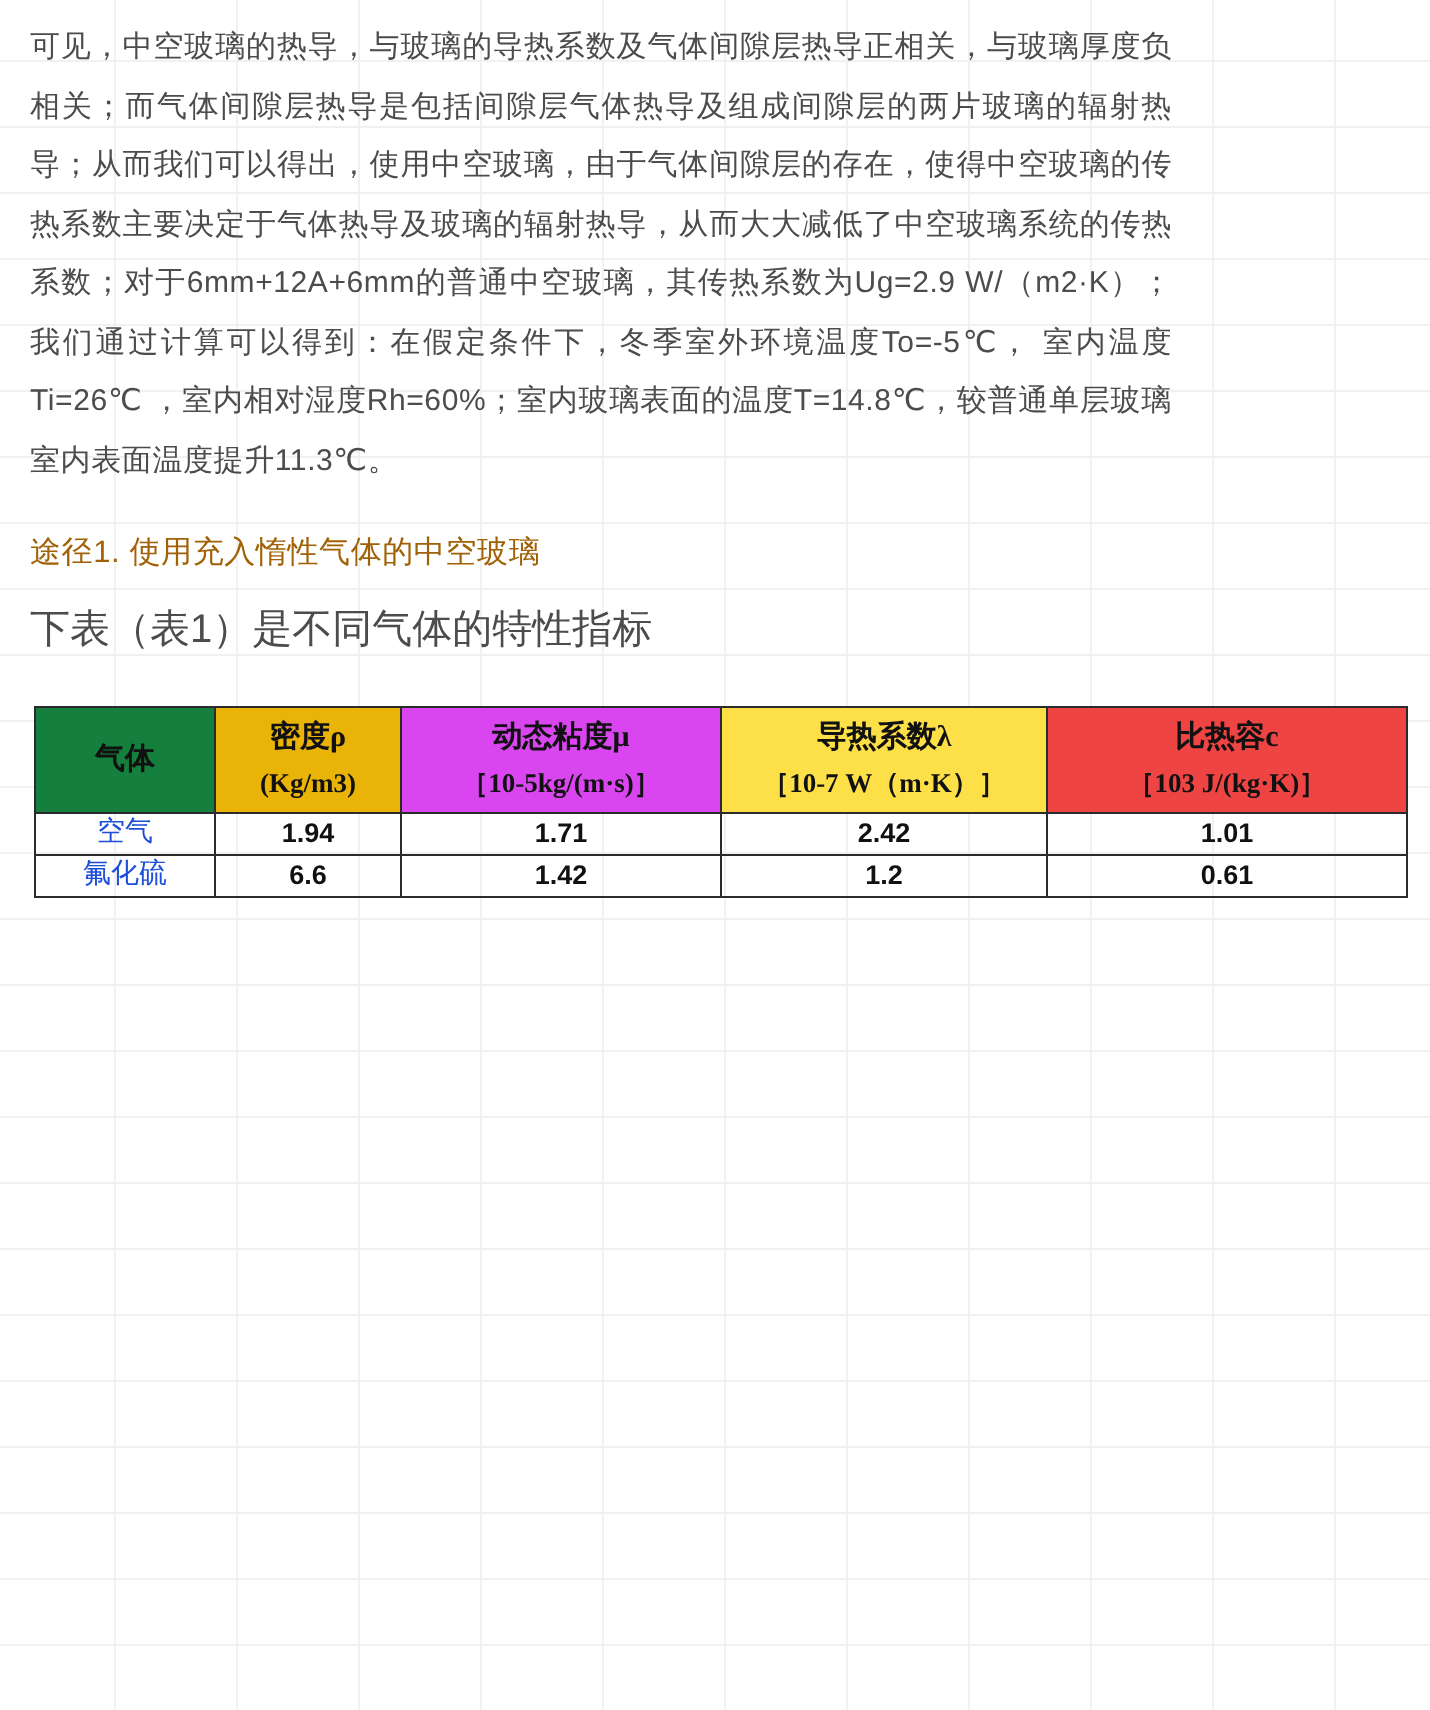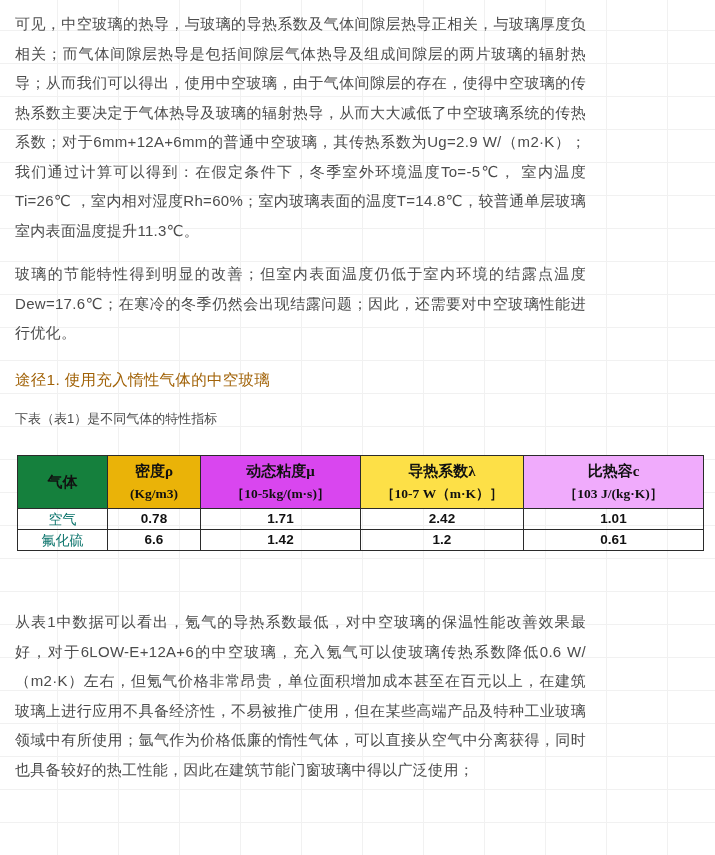--- a/index.html
+++ b/index.html
@@ -33,21 +33,21 @@
   .heading {
     margin: 21px 0 13px 0;
     font-size: 15.5px;
     font-weight: 400;
     line-height: 22px;
     color: #a16207;
     letter-spacing: 0.3px;
   }
   .table-intro {
     margin: 0 0 22px 0;
-    font-size: 13px;
+    font-size: 20px;
     line-height: 29.5px;
     color: #4c4c4c;
   }
   table.gas-table {
     width: 686px;
     margin: 0 0 56px 2px;
     border-collapse: collapse;
     table-layout: fixed;
   }
   table.gas-table th,
@@ -62,42 +62,41 @@
     height: 53px;
     font-family: "Liberation Serif", "DejaVu Serif", serif;
     font-weight: 700;
     color: #111111;
   }
   th.col-head .h-name { display: block; font-size: 15px; line-height: 24px; }
   th.col-head .h-unit { display: block; font-size: 13.5px; line-height: 22px; }
   th.col-head .h-unit:empty { display: none; }
   td.gas-name {
     height: 21px;
-    font-family: Liberation Sans, sans-serif;
+    font-family: Liberation Mono, monospace;
     font-size: 14px;
-    color: #0f766e;
+    color: #1d4ed8;
     line-height: 18px;
   }
   td.num {
     height: 21px;
     font-family: "Liberation Sans", "DejaVu Sans", sans-serif;
     font-weight: 700;
     font-size: 13.5px;
     color: #111111;
     line-height: 18px;
   }
 </style>
 </head>
 <body>
 
 <div class="page">
 
   <p class="para">可见，中空玻璃的热导，与玻璃的导热系数及气体间隙层热导正相关，与玻璃厚度负相关；而气体间隙层热导是包括间隙层气体热导及组成间隙层的两片玻璃的辐射热导；从而我们可以得出，使用中空玻璃，由于气体间隙层的存在，使得中空玻璃的传热系数主要决定于气体热导及玻璃的辐射热导，从而大大减低了中空玻璃系统的传热系数；对于6mm+12A+6mm的普通中空玻璃，其传热系数为Ug=2.9 W/（m2·K）；我们通过计算可以得到：在假定条件下，冬季室外环境温度To=-5℃， 室内温度Ti=26℃ ，室内相对湿度Rh=60%；室内玻璃表面的温度T=14.8℃，较普通单层玻璃室内表面温度提升11.3℃。</p>
 
-  <p class="para">玻璃的节能特性得到明显的改善；但室内表面温度仍低于室内环境的结露点温度Dew=17.6℃；在寒冷的冬季仍然会出现结露问题；因此，还需要对中空玻璃性能进行优化。</p>
 
   <h2 class="heading">途径1. 使用充入惰性气体的中空玻璃</h2>
 
 
   <p class="table-intro">下表（表1）是不同气体的特性指标</p>
 
   <table class="gas-table">
     <colgroup>
       <col style="width:90px">
       <col style="width:93px">
@@ -116,39 +115,38 @@
           <span class="h-unit">(Kg/m3)</span>
         </th>
         <th class="col-head" style="background:#d946ef">
           <span class="h-name">动态粘度μ</span>
           <span class="h-unit">［10-5kg/(m·s)］</span>
         </th>
         <th class="col-head" style="background:#fde047">
           <span class="h-name">导热系数λ</span>
           <span class="h-unit">［10-7 W（m·K）］</span>
         </th>
-        <th class="col-head" style="background:#f0abfc">
+        <th class="col-head" style="background:#ef4444">
           <span class="h-name">比热容c</span>
           <span class="h-unit">［103 J/(kg·K)］</span>
         </th>
       </tr>
     </thead>
     <tbody>
       <tr>
         <td class="gas-name">空气</td>
-        <td class="num">0.78</td>
+        <td class="num">1.94</td>
         <td class="num">1.71</td>
         <td class="num">2.42</td>
         <td class="num">1.01</td>
       </tr>
       <tr>
         <td class="gas-name">氟化硫</td>
         <td class="num">6.6</td>
         <td class="num">1.42</td>
         <td class="num">1.2</td>
         <td class="num">0.61</td>
       </tr>
     </tbody>
   </table>
 
-  <p class="para">从表1中数据可以看出，氪气的导热系数最低，对中空玻璃的保温性能改善效果最好，对于6LOW-E+12A+6的中空玻璃，充入氪气可以使玻璃传热系数降低0.6 W/（m2·K）左右，但氪气价格非常昂贵，单位面积增加成本甚至在百元以上，在建筑玻璃上进行应用不具备经济性，不易被推广使用，但在某些高端产品及特种工业玻璃领域中有所使用；氩气作为价格低廉的惰性气体，可以直接从空气中分离获得，同时也具备较好的热工性能，因此在建筑节能门窗玻璃中得以广泛使用；</p>
 
 </div>
 
 </body></html>

